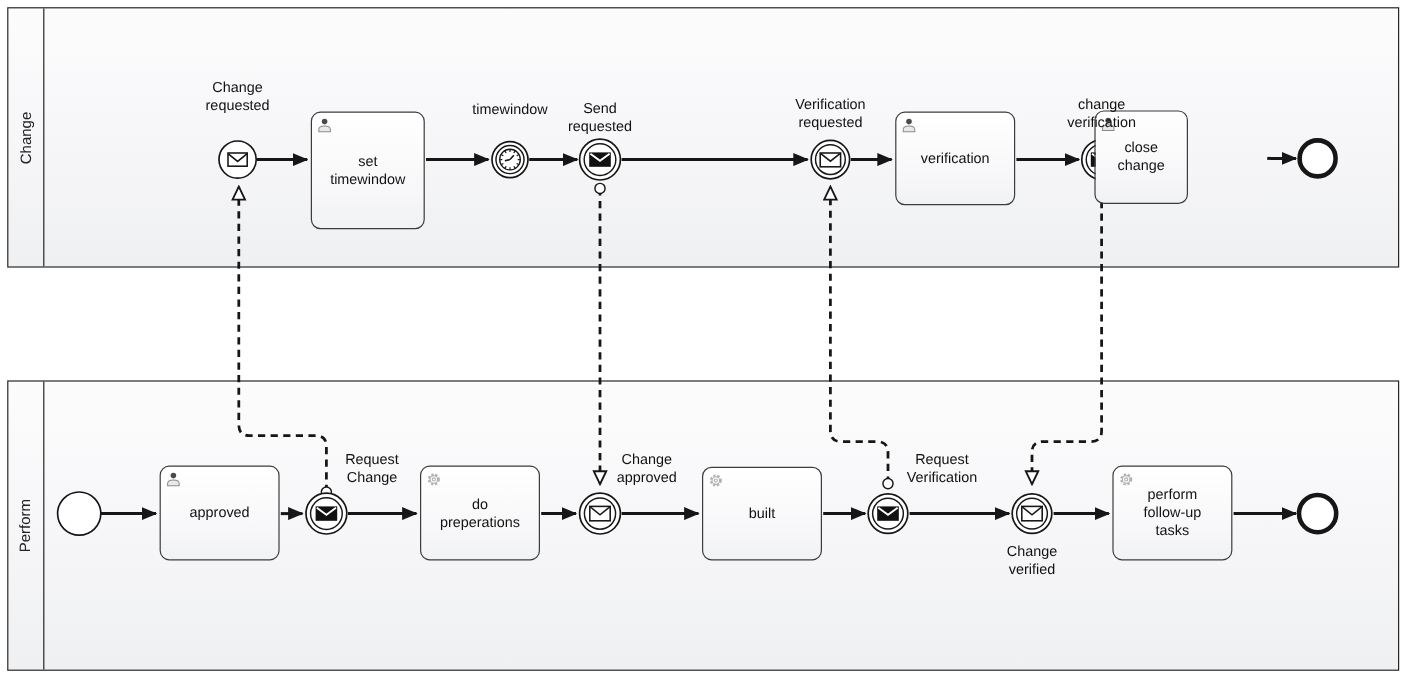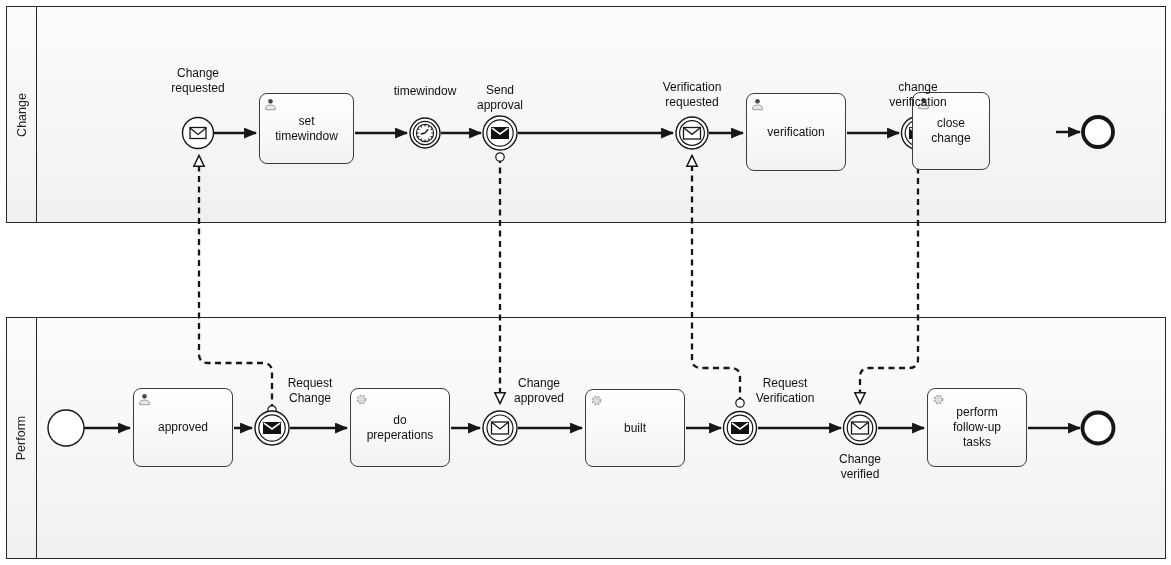--- a/index.html
+++ b/index.html
@@ -189,21 +189,21 @@
       <circle cx="860" cy="428" r="12.8" fill="none" stroke="#161616" stroke-width="1.2"></circle>
       <g>
         <rect x="851.5" y="422" width="17" height="12" fill="#ffffff" stroke="#161616" stroke-width="1.3"></rect>
         <path d="M852,422.5 L860,429 L868,422.5" fill="none" stroke="#161616" stroke-width="1.3"></path>
       </g>
     </g>
 
     <circle cx="1098" cy="428" r="15.5" fill="#ffffff" stroke="#161616" stroke-width="3.8"></circle>
   </svg>
 
-  <div class="task" style="left:259px;top:93px;width:95px;height:71px">
+  <div class="task" style="left:259px;top:93px;width:95px;height:98px">
     <svg class="task-icon" viewBox="0 0 14 14">
       <circle cx="7" cy="3.6" r="2.5" fill="#4a4a4a"></circle>
       <path d="M1.8,12.6 L1.8,11 Q1.8,7.6 7,7.6 Q12.2,7.6 12.2,11 L12.2,12.6 Z" fill="#e9e9e9" stroke="#8a8a8a" stroke-width="0.9"></path>
     </svg>
     <div class="task-label">set
 timewindow</div>
   </div>
 
   <div class="task" style="left:746px;top:93px;width:100px;height:78px">
     <svg class="task-icon" viewBox="0 0 14 14">
@@ -257,21 +257,21 @@
     </svg>
     <div class="task-label">perform
 follow-up
 tasks</div>
   </div>
 
   <div class="evt-label" style="left:148px;top:66px;width:100px">Change
 requested</div>
   <div class="evt-label" style="left:375px;top:84px;width:100px">timewindow</div>
   <div class="evt-label" style="left:460px;top:83px;width:80px">Send
-approval</div>
+requested</div>
   <div class="evt-label" style="left:642px;top:80px;width:100px">Verification
 requested</div>
   <div class="evt-label" style="left:868px;top:80px;width:100px">change
 verification</div>
   <div class="evt-label" style="left:281px;top:376px;width:58px">Request
 Change</div>
   <div class="evt-label" style="left:508px;top:376px;width:62px">Change
 approved</div>
   <div class="evt-label" style="left:748px;top:376px;width:74px">Request
 Verification</div>

